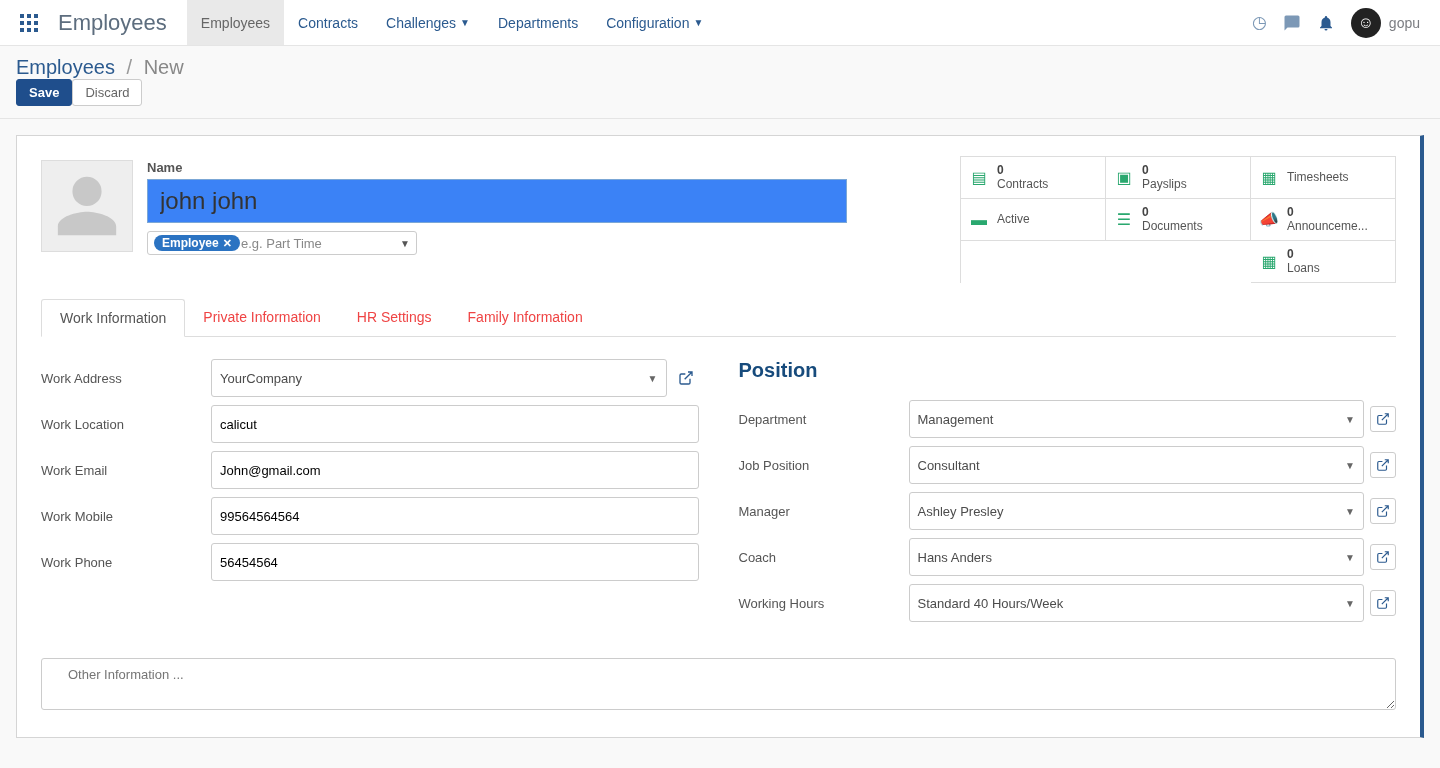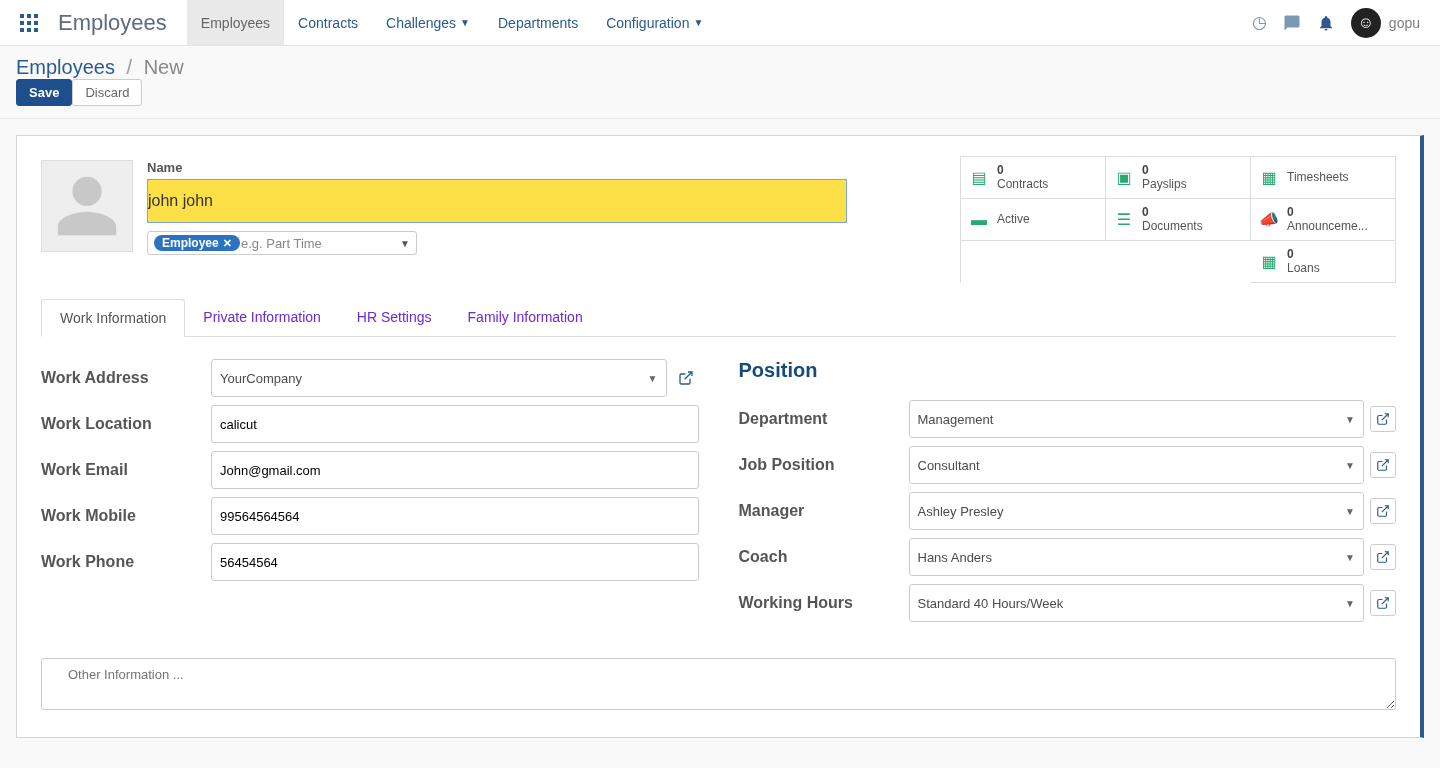--- a/index.html
+++ b/index.html
@@ -32,46 +32,46 @@
 .btn-default { background: #fff; color: #666; border: 1px solid #ccc; }
 
 
 .sheet-wrap { padding: 16px; }
 .sheet { background: #fff; border: 1px solid #d5d5d5; padding: 24px; position: relative; border-right: 4px solid #2b5a8f; }
 .top-row { display: flex; gap: 14px; }
 .photo { width: 92px; height: 92px; border: 1px solid #ddd; background: #eee; display:flex; align-items:center; justify-content:center; }
 .photo svg { width: 70px; height: 70px; }
 .name-col { flex: 1; max-width: 700px; }
 .name-label { font-weight: 600; color: #555; font-size: 13px; margin-bottom: 4px; }
-.name-input { width: 100%; font-size: 16px; padding: 4px 0; border: 1px solid #7ba7d6; background: #fde047; color: #333; height: 44px; }
+.name-input { width: 100%; font-size: 24px; padding: 4px 12px; border: 1px solid #7ba7d6; background: #3b82f6; color: #333; height: 44px; }
 .tags-row { display: flex; align-items: center; gap: 1px; margin-top: 8px; border: 1px solid #ccc; border-radius: 3px; padding: 3px 6px; width: 270px; position: relative; }
 .tag { background: #2b73c2; color: #fff; border-radius: 10px; padding: 1px 8px; font-size: 12px; font-weight:600; display:flex; align-items:center; gap:4px; }
 .tag .x { font-size: 11px; }
 .tag-ph { color: #888; font-size: 13px; flex:1; }
 .tag-caret { color: #555; font-size: 10px; }
 
 
 .stat-grid { position: absolute; right: 24px; top: 20px; display: grid; grid-template-columns: 145px 145px 145px; border-top:1px solid #ddd; border-left:1px solid #ddd; }
 .stat { border-right:1px solid #ddd; border-bottom:1px solid #ddd; padding: 6px 8px; display: flex; align-items: center; gap: 8px; min-height: 42px; cursor:pointer; background:#fff; }
 .stat .sic { color: #2aa86f; width: 20px; text-align: center; font-size: 16px; }
 .stat .stxt { display: flex; flex-direction: column; line-height: 1.1; color: #555; font-size: 12px; overflow:hidden; }
 .stat .stxt .n { font-weight: 600; color: #444; }
 .stat.empty { background: transparent; border-color: transparent; }
 
 
 .tabs { display: flex; border-bottom: 1px solid #ddd; margin-top: 44px; }
-.tab { padding: 10px 18px; color: #6d28d9; cursor: pointer; font-size: 14px; }
+.tab { padding: 10px 18px; color: #ef4444; cursor: pointer; font-size: 14px; }
 .tab.active { border: 1px solid #ddd; border-bottom: 1px solid #fff; margin-bottom: -1px; background: #fff; border-radius: 3px 3px 0 0; color: #555; }
 
 
 .form-cols { display: flex; gap: 40px; margin-top: 22px; }
 .col { flex: 1; }
 .section-h { color: #174b7c; font-size: 20px; font-weight: 700; margin-bottom: 18px; }
 .frow { display: flex; align-items: center; margin-bottom: 8px; }
-.flabel { width: 170px; font-weight: 700; color: #555; font-size: 16px; }
+.flabel { width: 170px; font-weight: 400; color: #555; font-size: 13px; }
 .fwrap { flex: 1; display: flex; align-items: center; gap: 6px; }
 .finput, .fselect { flex: 1; border: 1px solid #ccc; border-radius: 3px; padding: 5px 8px; font-size: 13px; height: 38px; background:#fff; }
 .fselect { position: relative; display:flex; align-items:center; justify-content:space-between; }
 .fselect .caret { color: #666; font-size: 10px; }
 .ext-link { width: 26px; height: 26px; border: 1px solid #ccc; border-radius: 3px; display:flex; align-items:center; justify-content:center; color:#2b5a8f; cursor:pointer; flex: none; }
 .ext-link.plain { border: none; }
 
 .notes { width: 100%; min-height: 52px; border: 1px solid #ccc; border-radius: 3px; padding: 8px 26px; font-size: 13px; color: #999; margin-top: 28px; resize: vertical; }
 
 svg { display: block; }

